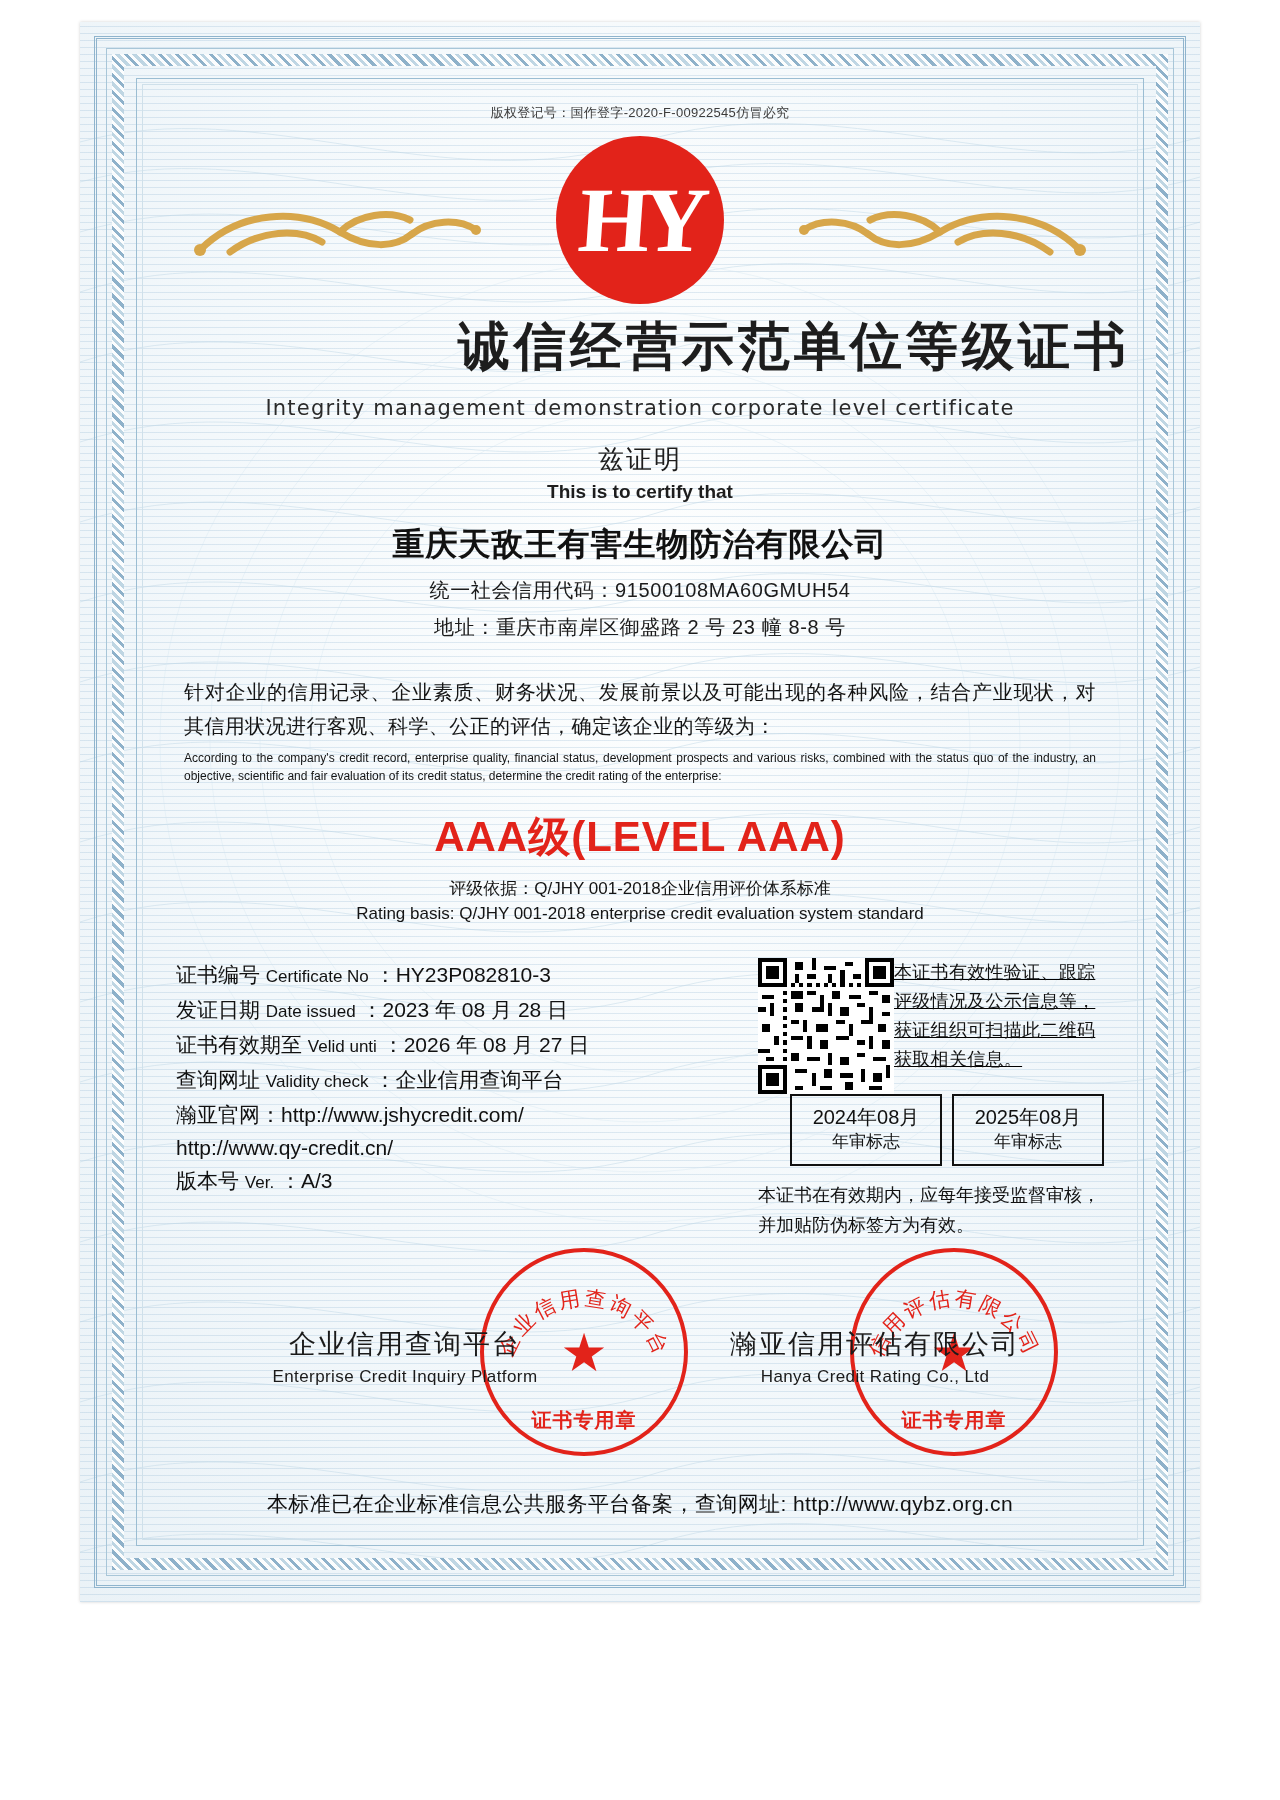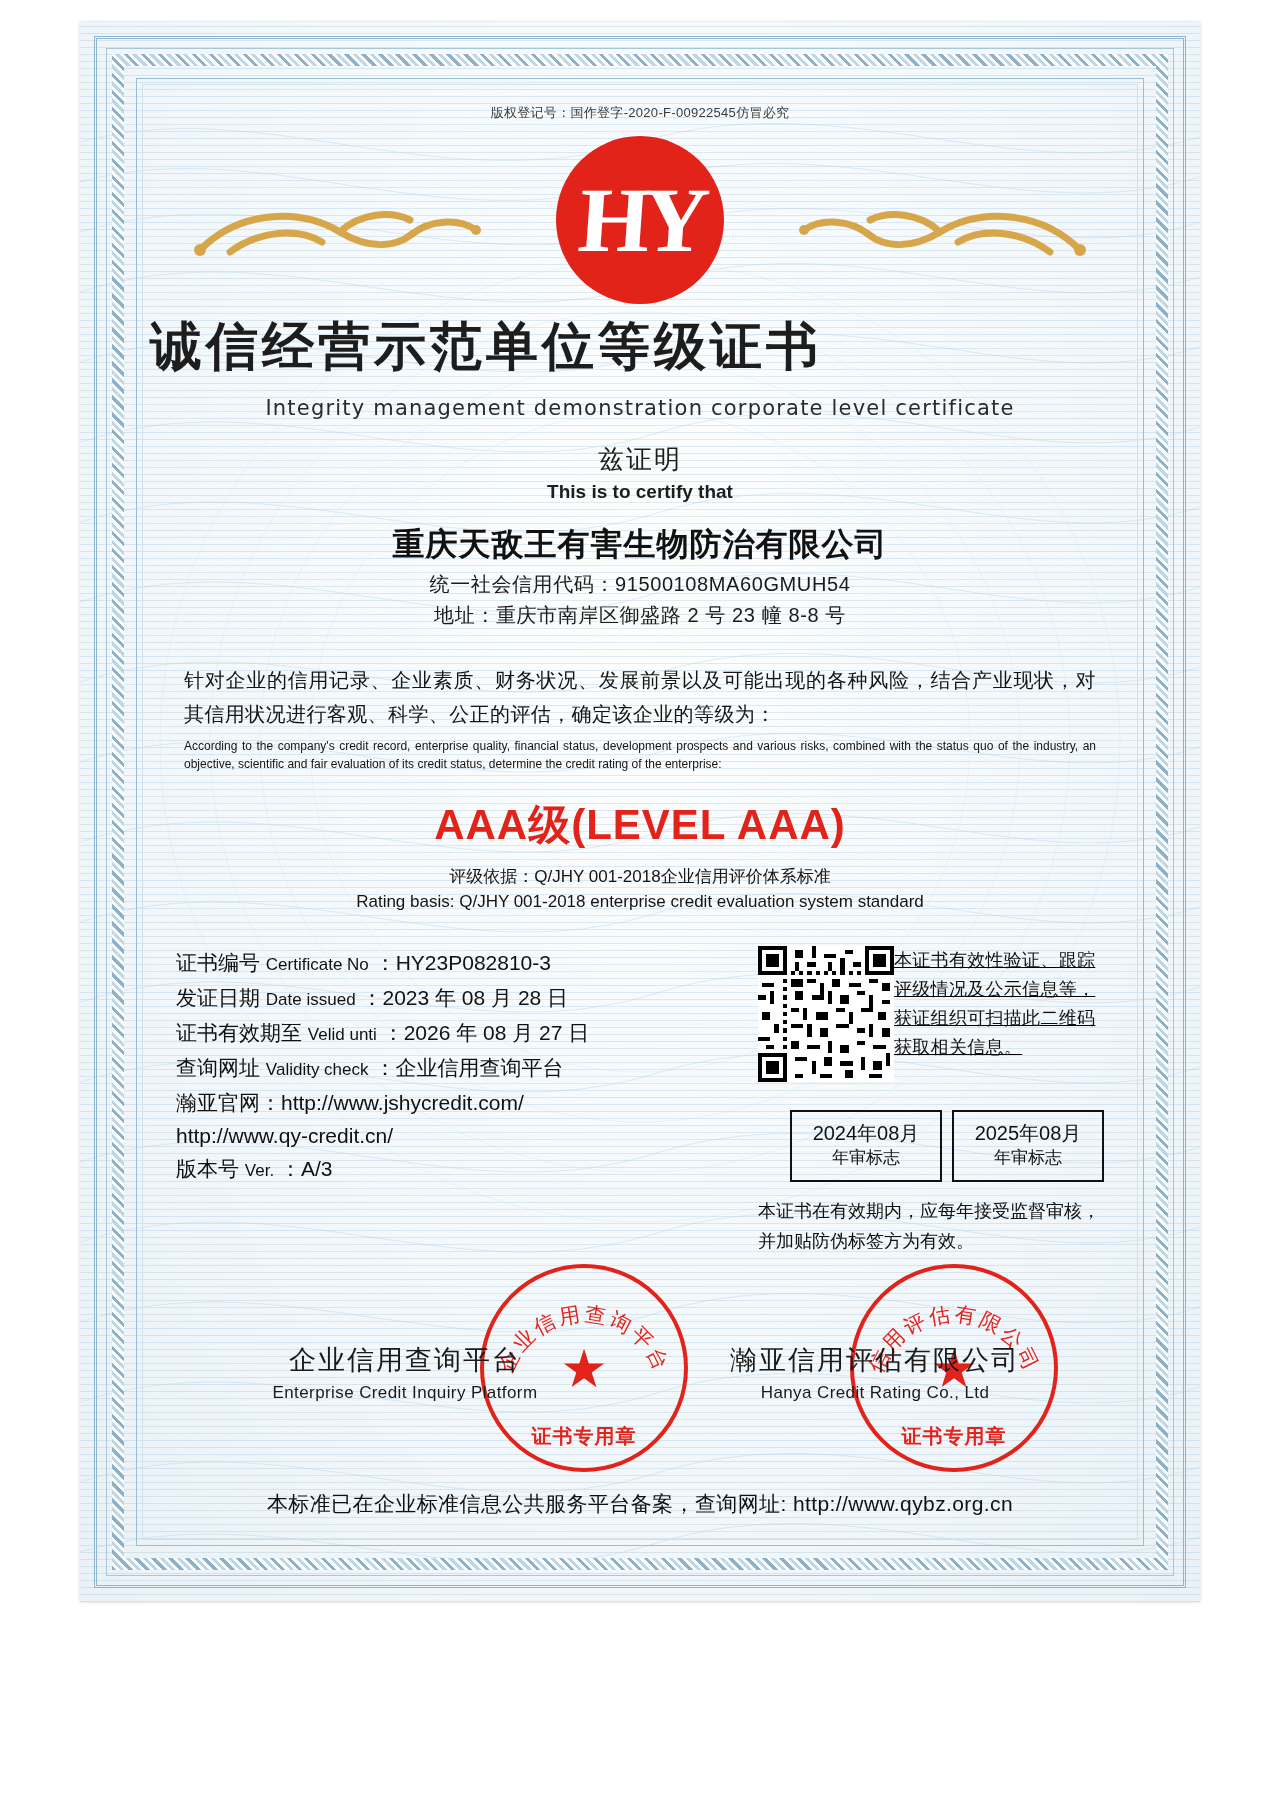--- a/index.html
+++ b/index.html
@@ -123,21 +123,21 @@
     top: 62px;
     width: 320px;
     height: 90px;
     z-index: 1;
   }
   .flourish.left { left: 40px; }
   .flourish.right { right: 40px; transform: scaleX(-1); }
 
   
   .title-cn {
-    text-align: left;
+    text-align: right;
     font-size: 52px;
     letter-spacing: 4px;
     color: #1d1d1d;
     font-family: "DejaVu Sans", sans-serif;
     font-weight: 600;
     margin-top: -6px;
   }
   .title-en {
     text-align: center;
     font-size: 21px;
@@ -165,21 +165,21 @@
     font-size: 32px;
     font-weight: bold;
     color: #111111;
     margin-top: 20px;
     letter-spacing: 1px;
   }
   .company-meta {
     text-align: center;
     font-size: 20px;
     color: #1b1b1b;
-    margin-top: 4px;
+    margin-top: 10px;
     letter-spacing: 0.6px;
   }
 
   
   .body-block {
     margin: 34px 34px 0 34px;
   }
   .body-cn {
     font-size: 20px;
     line-height: 34px;
@@ -248,21 +248,21 @@
   }
   .qr-note {
     font-size: 18px;
     line-height: 29px;
     color: #111111;
     letter-spacing: 0.3px;
   }
   .stamp-years {
     display: flex;
     gap: 10px;
-    margin-top: 28px;
+    margin-top: 0;
     padding-left: 32px;
   }
   .year-box {
     flex: 1;
     border: 2px solid #111111;
     text-align: center;
     padding: 8px 0 10px 0;
   }
   .year-box .y1 {
     font-size: 20px;

